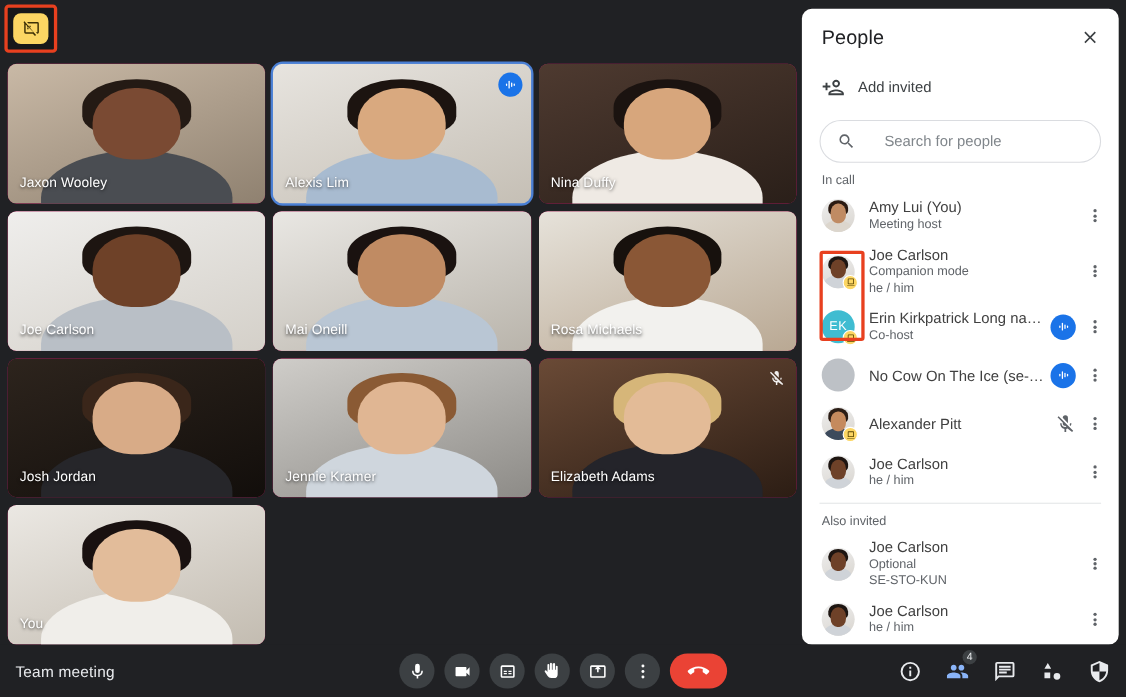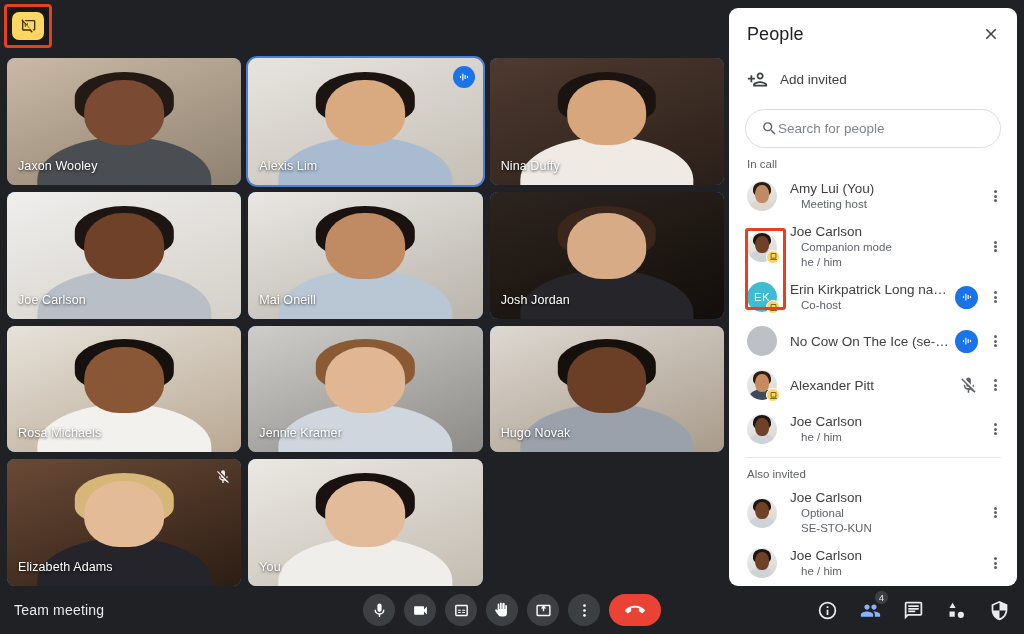--- a/index.html
+++ b/index.html
@@ -30,21 +30,21 @@
   .grid {
     position: absolute; left: 7px; top: 58px;
     width: 717px; height: 528px;
     display: grid;
     grid-template-columns: repeat(3, 1fr);
     grid-template-rows: repeat(4, 1fr);
     gap: 7px;
   }
   .tile {
     position: relative; border-radius: 8px; overflow: hidden;
-    background: #3b82f6;
+    background: #be185d;
   }
   .tile.speaking { outline: 3px solid #4a7fd4; outline-offset: -1px; border-radius: 9px; }
   .tile .bg { position: absolute; inset: 0; }
   .tile .name {
     position: absolute; left: 11px; bottom: 12px;
     color: #fff; font-size: 12.5px; letter-spacing: .1px;
     text-shadow: 0 1px 3px rgba(0,0,0,.75);
     white-space: nowrap;
   }
   .tile .speak-dot {
@@ -118,21 +118,21 @@
     color: #3c4043;
   }
   .add-people {
     display: flex; align-items: center; gap: 12px;
     padding: 0 18px; height: 38px; flex: none; cursor: pointer;
   }
   .add-people-label { font-size: 13.5px; color: #3c4043; }
   .searchbox {
     margin: 11px 16px 0 16px; height: 39px; flex: none;
     border: 1px solid #dadce0; border-radius: 21px;
-    display: flex; align-items: center; gap: 0; padding: 0 15px;
+    display: flex; align-items: center; gap: 26px; padding: 0 15px;
     cursor: text;
   }
   .searchbox input {
     border: none; outline: none; flex: 1;
     font-size: 13.5px; color: #3c4043; font-family: "Liberation Sans", sans-serif;
     background: transparent;
   }
   .searchbox input::placeholder { color: #80868b; }
 
   .list { flex: 1; overflow: hidden; padding-bottom: 4px; }
@@ -161,21 +161,21 @@
     position: absolute; right: -3px; bottom: -2px;
     width: 14px; height: 14px; border-radius: 50%;
     background: #fcd663; border: 1.5px solid #fff;
     display: flex; align-items: center; justify-content: center;
   }
   .row-text { flex: 1; min-width: 0; margin-left: 13px; }
   .row-name {
     font-size: 13.5px; color: #404040; line-height: 17px;
     white-space: nowrap; overflow: hidden; text-overflow: ellipsis;
   }
-  .row-sub { font-size: 11.5px; color: #5f6368; line-height: 15px; margin-left: 11px; }
+  .row-sub { font-size: 11.5px; color: #5f6368; line-height: 15px; }
   .row-right { display: flex; align-items: center; gap: 5px; flex: none; }
   .audio-pill {
     width: 23px; height: 23px; border-radius: 50%;
     background: #1a73e8; display: flex; align-items: center; justify-content: center;
   }
   .mic-off-row { width: 19px; height: 19px; color: #5f6368;
                  display: flex; align-items: center; justify-content: center; }
   .kebab { width: 24px; height: 24px; display: flex; align-items: center;
            justify-content: center; cursor: pointer; }
   .kebab span { display: block; width: 3px; height: 3px; border-radius: 50%;
@@ -245,50 +245,42 @@
       </div>
       <div class="tile">
         <div class="bg" style="background:linear-gradient(160deg,#e9e7e3,#b9b4ab)">
           <div class="p-body" style="background:#b9c6d4"></div>
           <div class="p-hair" style="background:#1a1210"></div>
           <div class="p-head" style="background:#c08b63"></div>
         </div>
         <div class="name">Mai Oneill</div>
       </div>
       <div class="tile">
+        <div class="bg" style="background:linear-gradient(160deg,#e6e2da,#b9a893)">
+          <div class="p-body" style="background:#f2f1ee"></div>
+          <div class="p-hair" style="background:#17110d"></div>
+          <div class="p-head" style="background:#8a5736"></div>
+        </div>
+        <div class="name">Rosa Michaels</div>
+      </div>
+      <div class="tile">
         <div class="bg" style="background:linear-gradient(160deg,#2d241d,#120e0b)">
           <div class="p-body" style="background:#26262a"></div>
           <div class="p-hair" style="background:#3a261a"></div>
           <div class="p-head" style="background:#d8ab87"></div>
         </div>
         <div class="name">Josh Jordan</div>
       </div>
       <div class="tile">
-        <div class="bg" style="background:linear-gradient(160deg,#e6e2da,#b9a893)">
-          <div class="p-body" style="background:#f2f1ee"></div>
-          <div class="p-hair" style="background:#17110d"></div>
-          <div class="p-head" style="background:#8a5736"></div>
-        </div>
-        <div class="name">Rosa Michaels</div>
-      </div>
-      <div class="tile">
         <div class="bg" style="background:linear-gradient(160deg,#cfcdc9,#8d8b87)">
           <div class="p-body" style="background:#cfd6dd"></div>
           <div class="p-hair" style="background:#8a5a34"></div>
           <div class="p-head" style="background:#e0b693"></div>
         </div>
         <div class="name">Jennie Kramer</div>
-      </div>
-      <div class="tile">
-        <div class="bg" style="background:linear-gradient(160deg,#ddd8d1,#a89b8b)">
-          <div class="p-body" style="background:#9aa1ab"></div>
-          <div class="p-hair" style="background:#15100c"></div>
-          <div class="p-head" style="background:#6b3f26"></div>
-        </div>
-        <div class="name">Hugo Novak</div>
       </div>
       <div class="tile">
         <div class="bg" style="background:linear-gradient(160deg,#6a4a36,#2c1d14)">
           <div class="p-body" style="background:#24242a"></div>
           <div class="p-hair" style="background:#d6b679"></div>
           <div class="p-head" style="background:#e3bb97"></div>
         </div>
         <div class="mic-off-tile" style="color:#fff"><svg width="16" height="16" viewBox="0 0 24 24">
             <path fill="currentColor" d="M19 11h-1.7c0 .74-.16 1.43-.43 2.05l1.23 1.23A6.9 6.9 0 0 0 19 11zm-4.02.17V5a3 3 0 0 0-6-.17zM4.27 3 3 4.27l6 6V11a3 3 0 0 0 3 3l1.28 1.28A4.4 4.4 0 0 1 12 15.3 4.3 4.3 0 0 1 7.7 11H6a6.9 6.9 0 0 0 5 6.72V21h2v-3.28c.54-.1 1.06-.27 1.54-.5L19.73 21 21 19.73z"></path>
           </svg></div>

